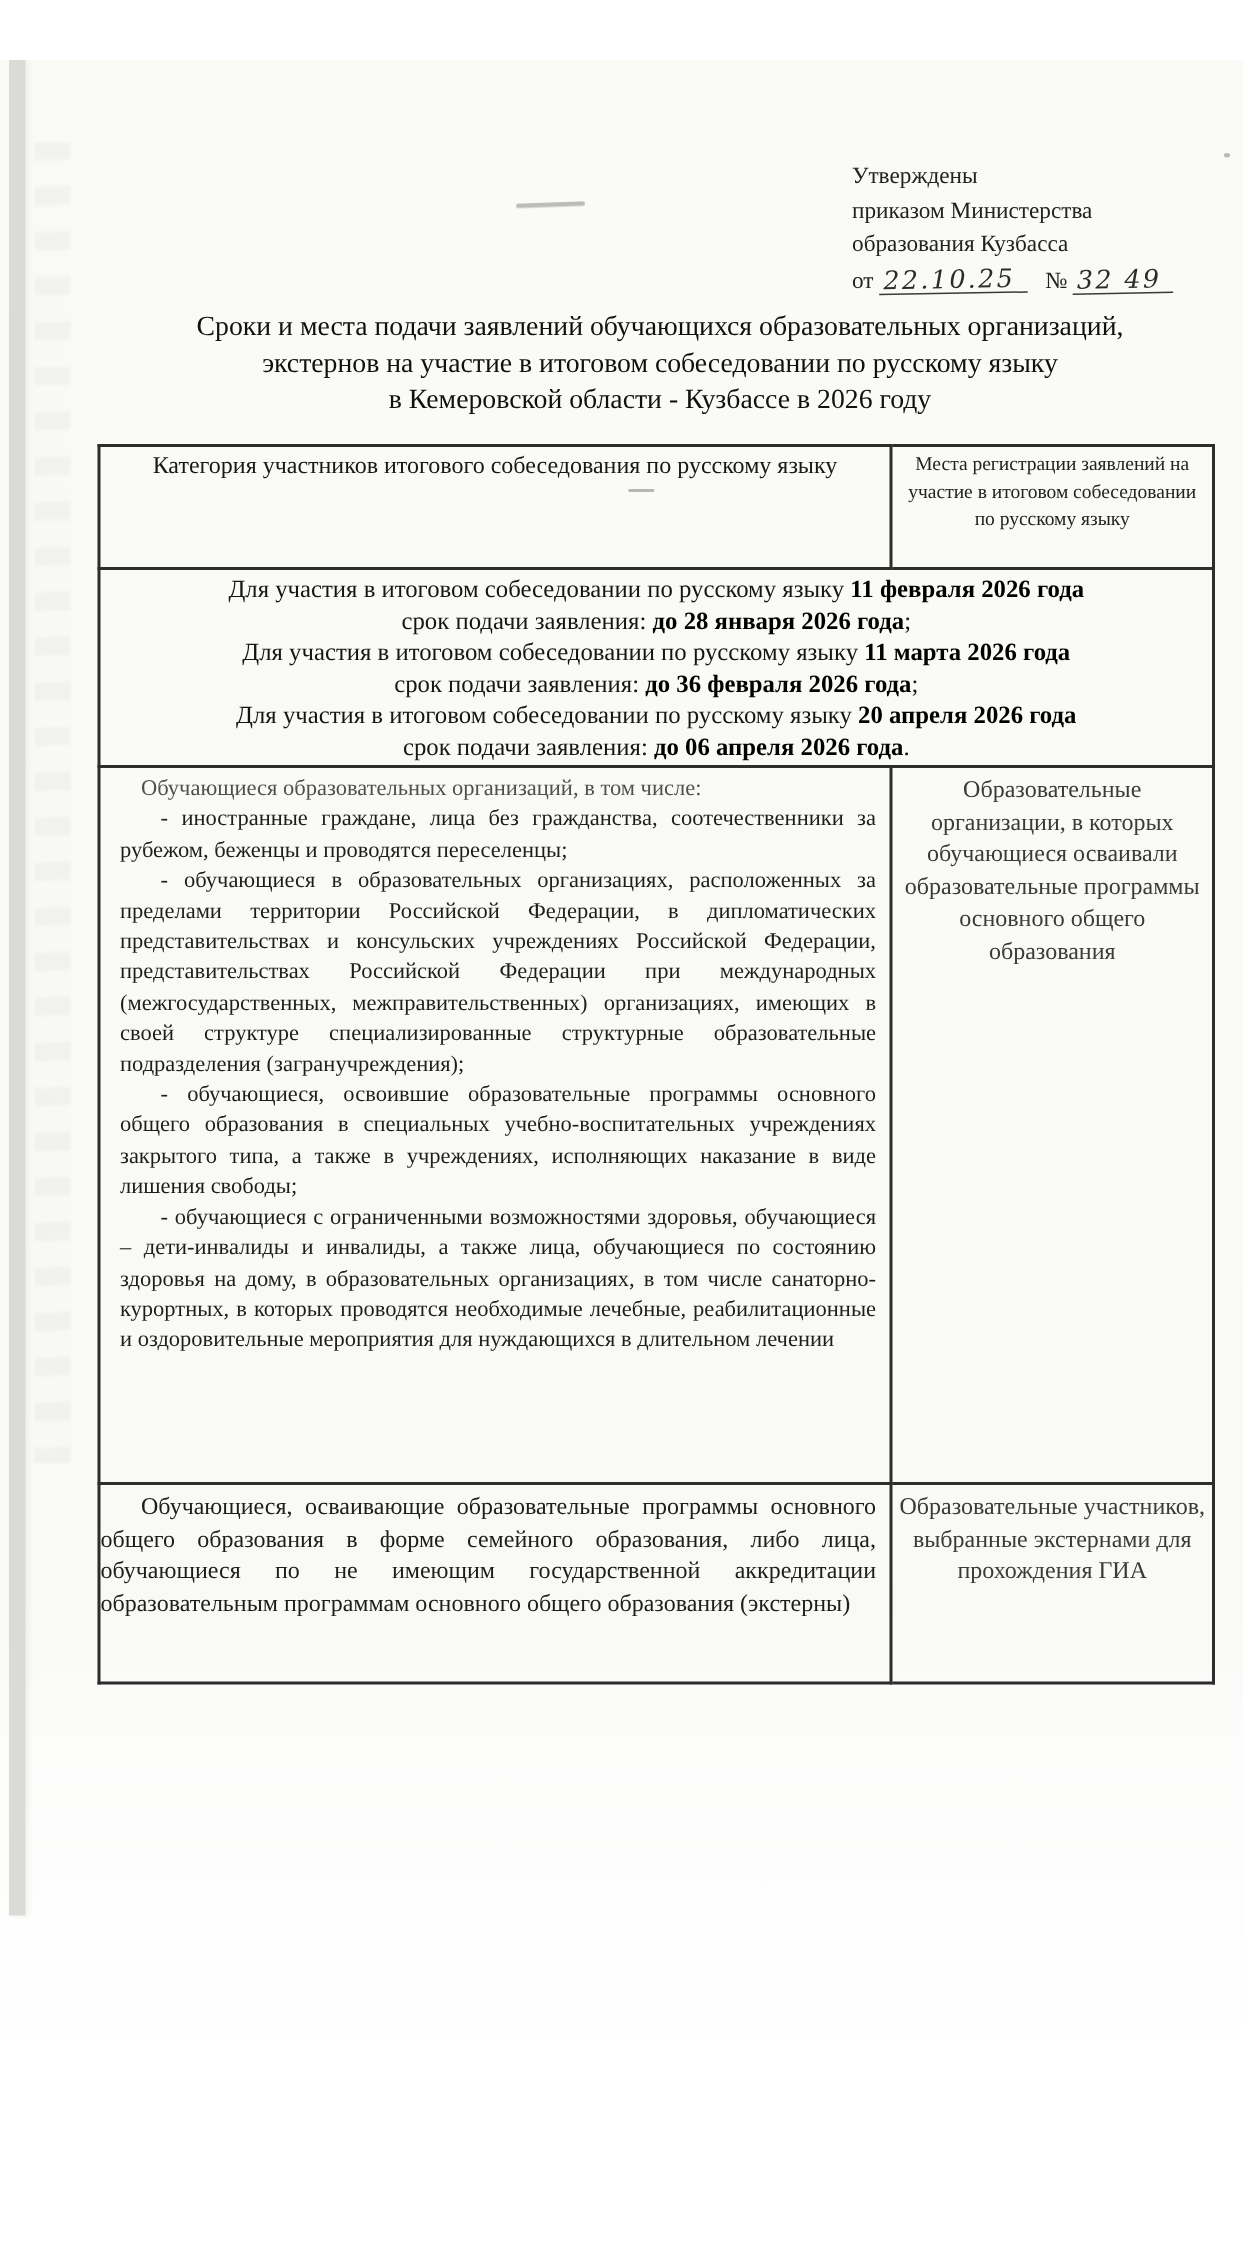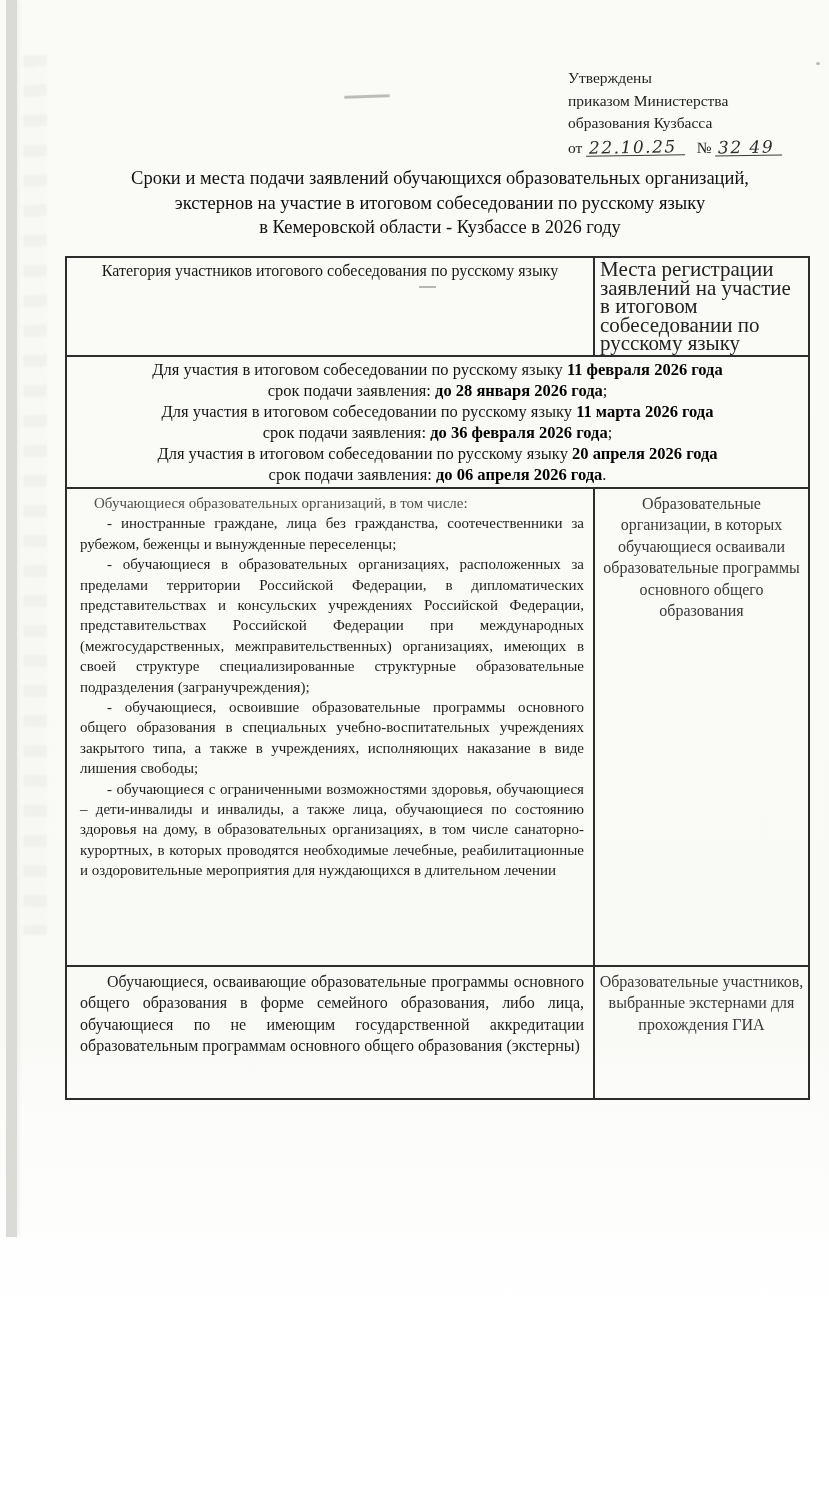--- a/index.html
+++ b/index.html
@@ -1,19 +1,19 @@
 <!DOCTYPE html>
 <html><head>
 <meta charset="utf-8">
 <style>
   html,body{margin:0;padding:0;background:#ffffff;}
   .page{
     position:relative;width:829px;height:1332px;overflow:hidden;
     background:linear-gradient(180deg,#fafaf7 0%,#f9f9f6 78%,#fcfcfb 84%,#ffffff 100%);
-    font-family:"Liberation Serif","DejaVu Serif",serif;color:#1c1c1c;
+    font-family:"Liberation Serif","DejaVu Serif",serif;color:#1c1c1c;margin-top:40px;
   }
   
   .left-band{position:absolute;left:6px;top:0;width:11px;height:1237px;background:#dadad7;box-shadow:2px 0 4px rgba(0,0,0,.05);}
   .smudge{position:absolute;left:23px;top:55px;width:24px;height:880px;
     background:repeating-linear-gradient(178deg,rgba(110,110,110,.06) 0 12px,rgba(190,190,190,.02) 12px 30px);
     filter:blur(1.2px);}
   .dash1{position:absolute;left:344px;top:95px;width:46px;height:3px;background:#8a8a8a;border-radius:2px;transform:rotate(-2deg);opacity:.55;filter:blur(.4px);}
   .dash2{position:absolute;left:419px;top:286px;width:17px;height:2px;background:#9a9a9a;opacity:.7;}
   .dot1{position:absolute;left:816px;top:62px;width:4px;height:3px;background:#777;border-radius:50%;opacity:.5;}
   
@@ -24,28 +24,28 @@
   .sig-row{margin-top:2px;}
   .sig-row .no{margin-left:8px;}
   
   .title{position:absolute;left:47px;top:166px;width:786px;text-align:center;font-size:18.5px;line-height:24.5px;color:#101010;}
   
   table.doc{position:absolute;left:65px;top:256px;border-collapse:collapse;table-layout:fixed;}
   table.doc td,table.doc th{border:2px solid #2d2d2d;vertical-align:top;font-weight:normal;}
   .c1{width:528px;}
   .c2{width:215px;}
   th.hcat{height:72px;text-align:center;font-size:16px;padding:4px 0;vertical-align:top;color:#181818;}
-  th.hplaces{text-align:left;font-size:21px;line-height:18.6px;padding:2px 5px;color:#222;}
+  th.hplaces{text-align:center;font-size:13px;line-height:18.6px;padding:2px 5px;color:#222;}
   td.sched{height:123px;text-align:center;font-size:16.5px;line-height:21px;padding:2px 4px;color:#151515;}
   td.sched b{font-weight:bold;color:#000;}
   td.cat{height:468px;padding:4px 9px 4px 13px;}
   td.cat p{margin:0;text-align:justify;text-indent:27px;font-size:15px;line-height:20.4px;color:#1d1d1d;}
   td.cat p.intro{color:#4f4f4f;text-indent:14px;}
   td.reg{text-align:center;vertical-align:middle;font-size:16px;line-height:21.5px;color:#3a3a3a;padding:4px 4px;}
-  td.extern{height:123px;padding:4px 9px 4px 13px;}
+  td.extern{height:123px;padding:4px 9px 4px 0;}
   td.extern p{margin:0;text-align:justify;text-indent:27px;font-size:16px;line-height:21.5px;color:#1d1d1d;}
 </style>
 </head>
 <body>
 
 <div class="page">
 
   <div class="left-band"></div>
   <div class="smudge"></div>
   <div class="dash1"></div>
@@ -86,21 +86,21 @@
         <div><span>срок подачи заявления: </span><b>до 28 января 2026 года</b><span>;</span></div>
         <div><span>Для участия в итоговом собеседовании по русскому языку </span><b>11 марта 2026 года</b></div>
         <div><span>срок подачи заявления: </span><b>до 36 февраля 2026 года</b><span>;</span></div>
         <div><span>Для участия в итоговом собеседовании по русскому языку </span><b>20 апреля 2026 года</b></div>
         <div><span>срок подачи заявления: </span><b>до 06 апреля 2026 года</b><span>.</span></div>
       </td>
     </tr>
     <tr>
       <td class="cat">
         <p class="intro">Обучающиеся образовательных организаций, в том числе:</p>
-        <p>- иностранные граждане, лица без гражданства, соотечественники за рубежом, беженцы и вынужденные переселенцы;</p>
+        <p>- иностранные граждане, лица без гражданства, соотечественники за рубежом, беженцы и проводятся переселенцы;</p>
         <p>- обучающиеся в образовательных организациях, расположенных за пределами территории Российской Федерации, в дипломатических представительствах и консульских учреждениях Российской Федерации, представительствах Российской Федерации при международных (межгосударственных, межправительственных) организациях, имеющих в своей структуре специализированные структурные образовательные подразделения (загранучреждения);</p>
         <p>- обучающиеся, освоившие образовательные программы основного общего образования в специальных учебно-воспитательных учреждениях закрытого типа, а также в учреждениях, исполняющих наказание в виде лишения свободы;</p>
         <p>- обучающиеся с ограниченными возможностями здоровья, обучающиеся – дети-инвалиды и инвалиды, а также лица, обучающиеся по состоянию здоровья на дому, в образовательных организациях, в том числе санаторно-курортных, в которых проводятся необходимые лечебные, реабилитационные и оздоровительные мероприятия для нуждающихся в длительном лечении</p>
       </td>
       <td class="reg">Образовательные организации, в которых обучающиеся осваивали образовательные программы основного общего образования</td>
     </tr>
     <tr>
       <td class="extern">
         <p>Обучающиеся, осваивающие образовательные программы основного общего образования в форме семейного образования, либо лица, обучающиеся по не имеющим государственной аккредитации образовательным программам основного общего образования (экстерны)</p>
       </td>

